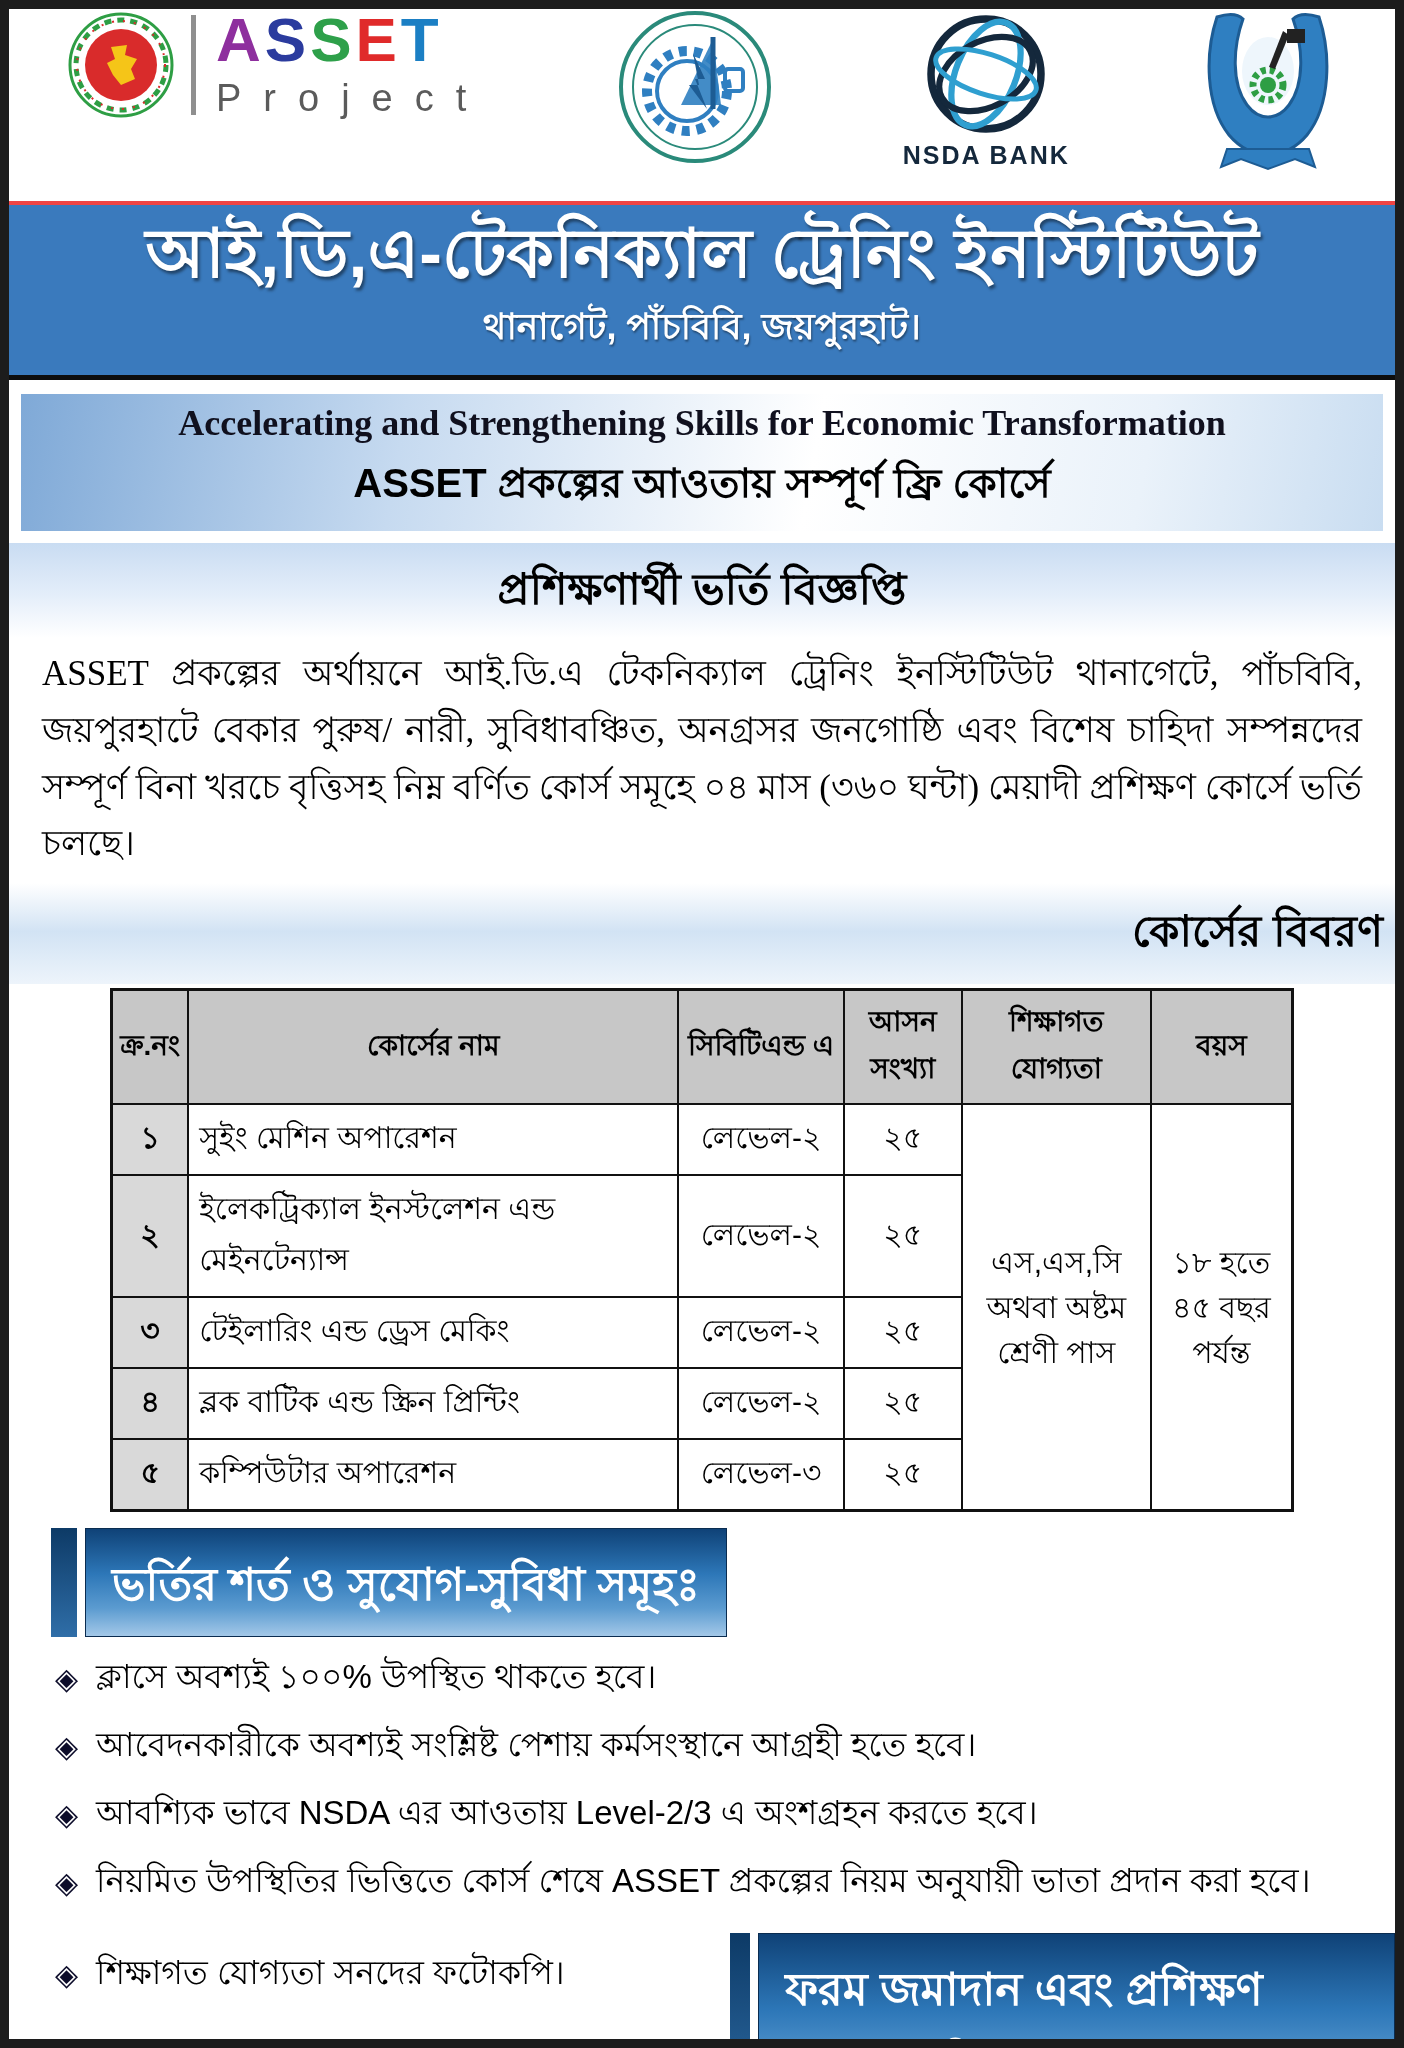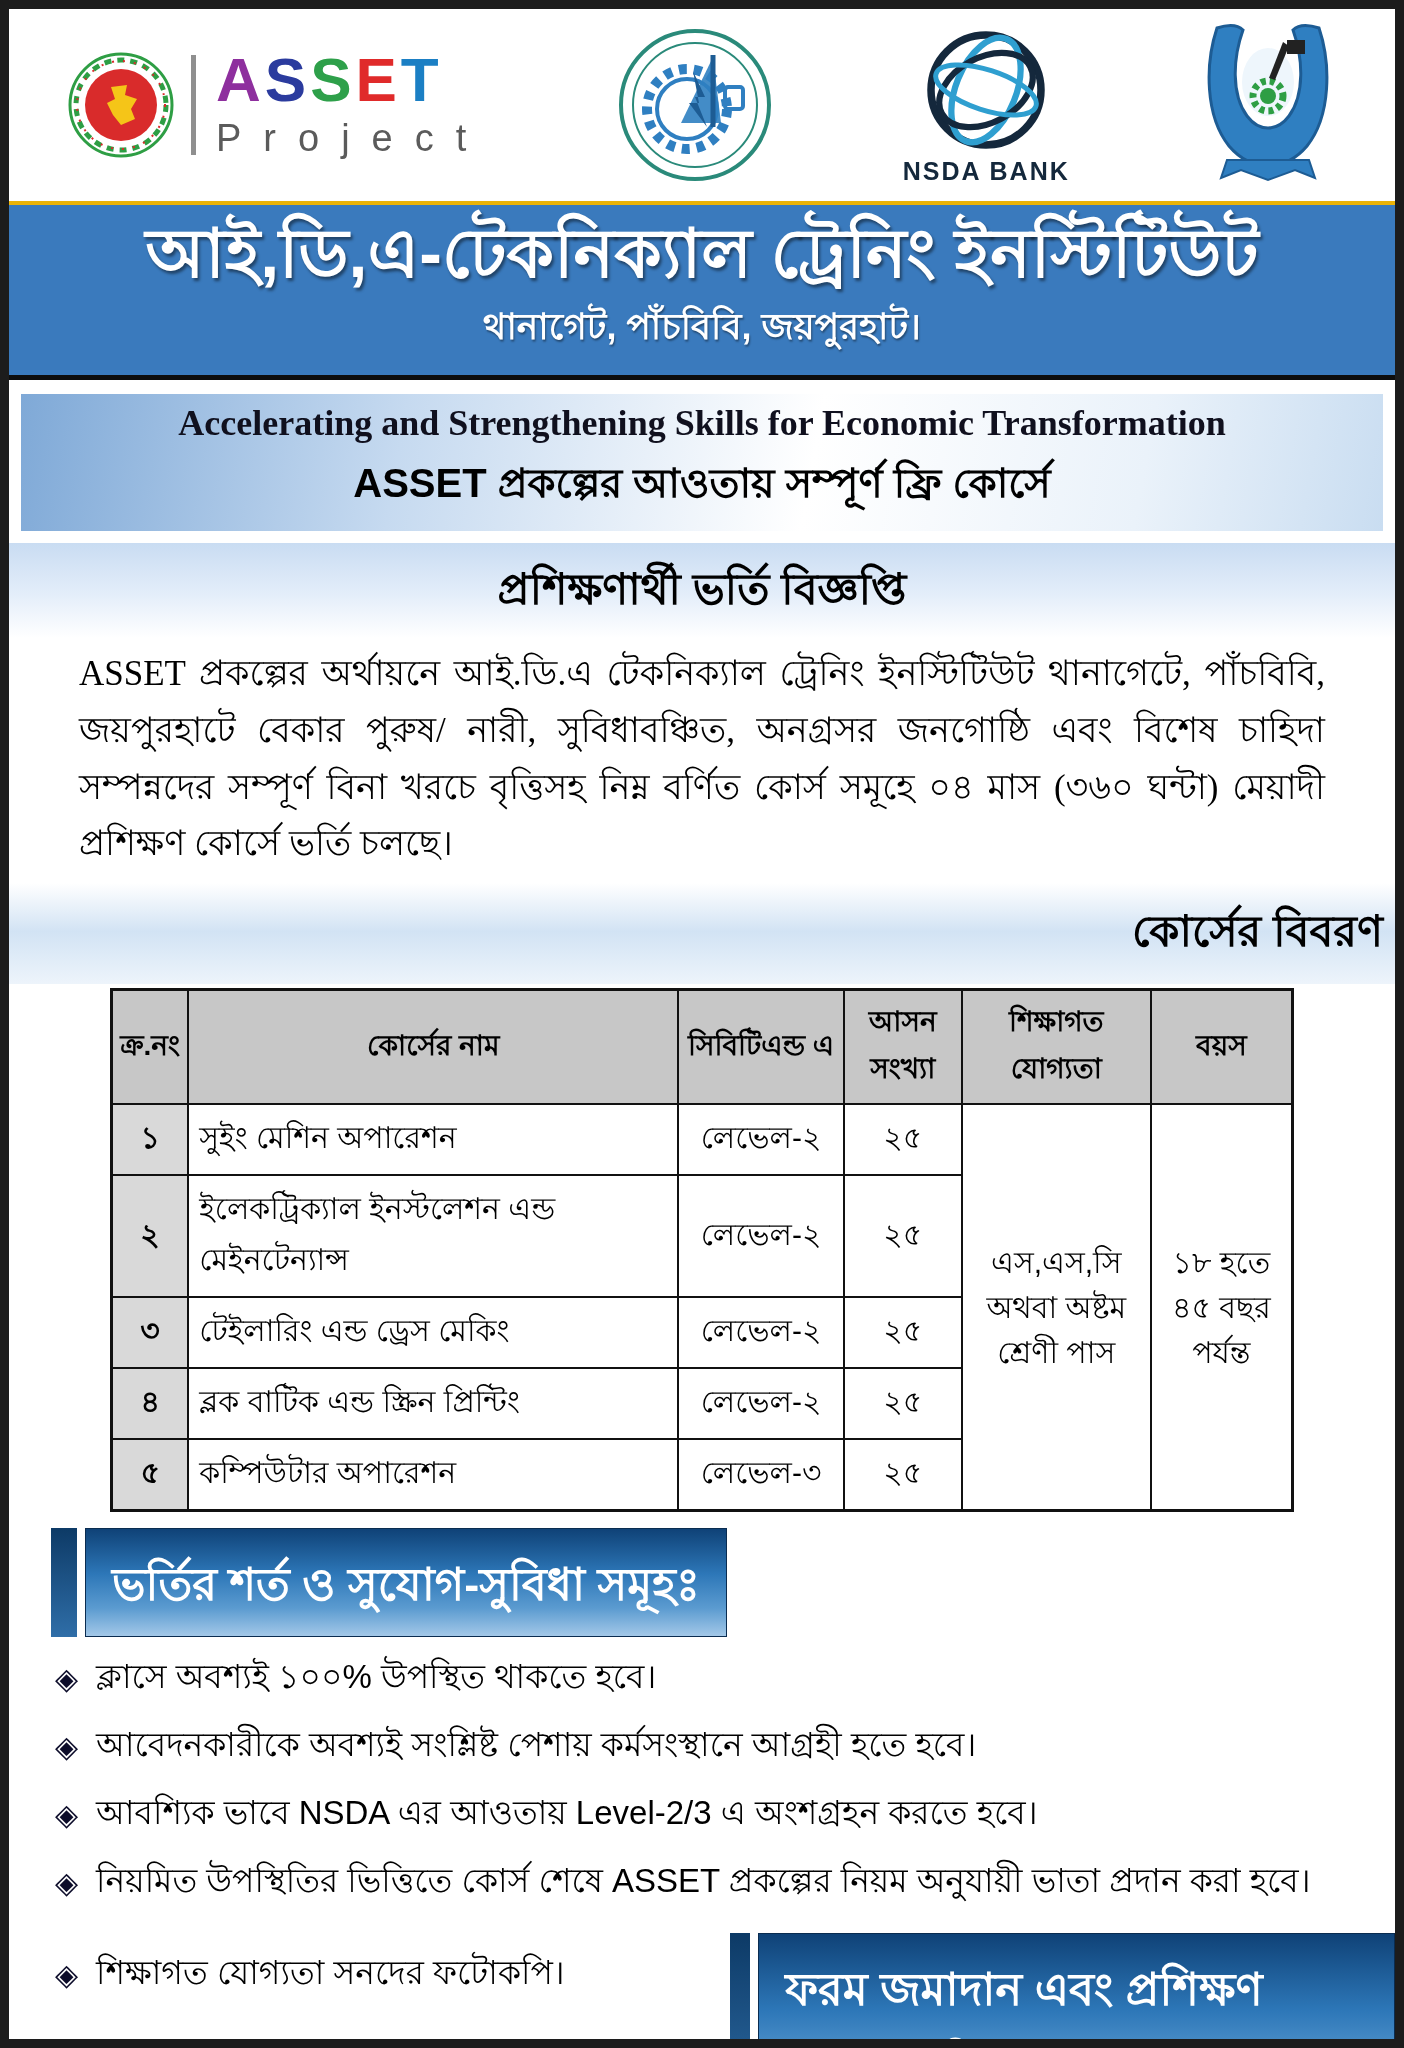--- a/index.html
+++ b/index.html
@@ -1,21 +1,21 @@
 <!DOCTYPE html>
 <html><head>
 <meta charset="utf-8">
 <style>
   html,body{margin:0;padding:0;background:#ffffff;}
   body{width:1404px;height:2048px;position:relative;font-family:"Liberation Sans",sans-serif;}
   .poster{position:absolute;inset:0;border:9px solid #1c1c1c;background:#ffffff;overflow:hidden;}
 
   
-  .logo-strip{height:192px;display:flex;align-items:center;justify-content:space-between;
-              padding:0 58px;border-bottom:4px solid #eab308;background:#ffffff;}
+  .logo-strip{height:192px;display:flex;align-items:flex-start;justify-content:space-between;
+              padding:0 58px;border-bottom:4px solid #ef4444;background:#ffffff;}
   .asset-logo{display:flex;align-items:center;}
   .logo-divider{width:5px;height:100px;background:#8f8f8f;margin:0 20px 0 16px;}
   .asset-word{font-size:62px;font-weight:bold;letter-spacing:4px;line-height:1;}
   .project-word{font-size:38px;color:#5b5b5b;letter-spacing:22px;line-height:1.15;margin-top:6px;}
   .wb-logo{display:flex;flex-direction:column;align-items:center;}
   .wb-label{font-size:25px;font-weight:bold;color:#14283c;letter-spacing:2px;margin-top:2px;}
 
   
   .main-banner{background:#3a7abd;border-bottom:5px solid #0d0d0d;text-align:center;
                padding:4px 0 16px;color:#ffffff;}
@@ -27,21 +27,21 @@
   .subheader-box{margin:14px 12px 0;padding:8px 0 12px;text-align:center;
     background:linear-gradient(100deg,#7fa9d7 0%,#c6daf0 28%,#ffffff 58%,#eaf2fa 82%,#c9ddf1 100%);}
   .sub-english{font-family:"Liberation Serif",serif;font-size:36px;font-weight:bold;color:#10101e;}
   .sub-bengali{font-size:40px;font-weight:bold;color:#000000;margin-top:8px;}
 
   
   .notice-heading{margin-top:12px;text-align:center;font-size:43px;font-weight:bold;color:#000;
     padding:14px 0 10px;
     background:linear-gradient(180deg,#c9dcf2 0%,#e4eefa 55%,#ffffff 100%);}
   .notice-body{font-family:"Liberation Serif",serif;font-size:35px;line-height:1.62;color:#000;
-    text-align:justify;padding:8px 70px 6px;}
+    text-align:justify;padding:8px 33px 6px;}
 
   .course-heading{text-align:right;font-size:43px;font-weight:bold;color:#000;
     padding:16px 12px 14px;margin-top:4px;
     background:linear-gradient(180deg,#ffffff 0%,#d2e3f4 48%,#edf4fb 100%);}
 
   
   table.courses{border-collapse:collapse;width:1184px;margin:4px auto 0;border:3px solid #111;}
   .courses th{background:#c7c7c7;font-weight:bold;font-size:28px;padding:9px 4px;border:2px solid #111;}
   .courses td{font-size:30px;padding:9px 10px;border:2px solid #111;color:#000;}
   .courses td.serial{background:#d9d9d9;text-align:center;font-weight:bold;}

